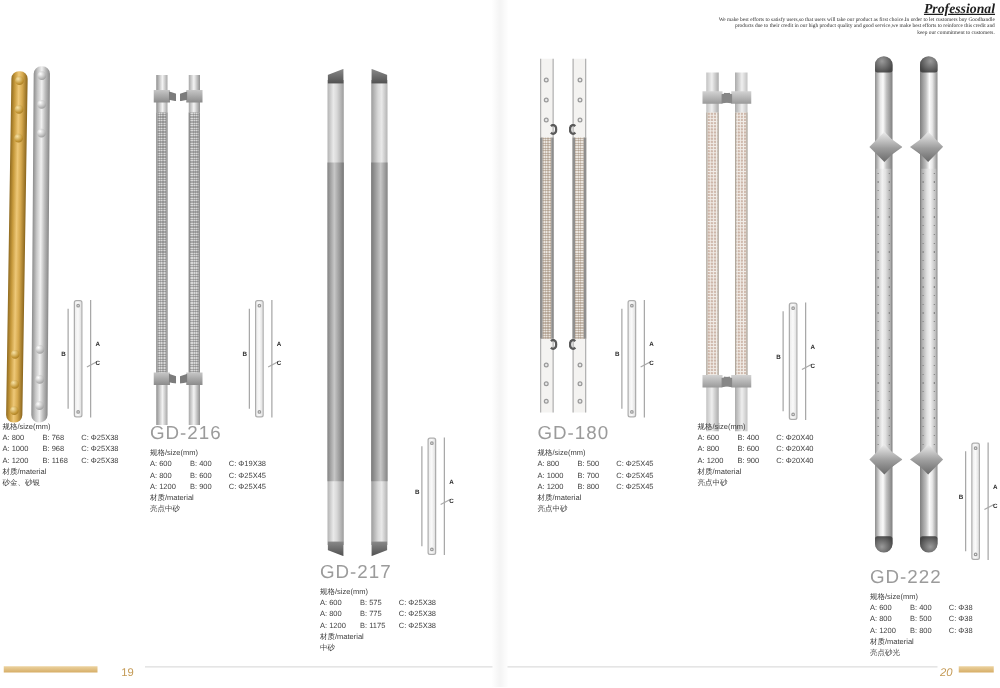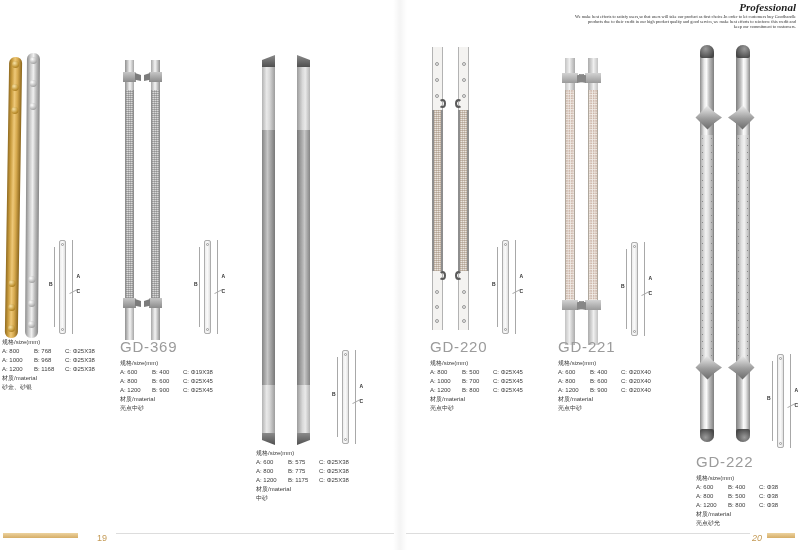--- a/index.html
+++ b/index.html
@@ -5,21 +5,21 @@
   html,body { margin:0; padding:0; background:#fff; }
   .page { position:relative; width:800px; height:550px; background:#ffffff; overflow:hidden;
           font-family:"Liberation Sans", sans-serif; }
 
   
   .crease { position:absolute; left:393px; top:0; width:14px; height:100%;
             background:linear-gradient(90deg, rgba(0,0,0,0) 0%, rgba(0,0,0,0.045) 50%, rgba(0,0,0,0) 100%); }
 
   
   .brand { position:absolute; top:1px; right:4px; font-family:"Liberation Serif", serif;
-           font-style:italic; font-weight:bold; font-size:11px; color:#1d1d1d; }
+           font-style:italic; font-weight:bold; font-size:11px; color:#1d1d1d;text-decoration:underline; }
   .tagline { position:absolute; top:14px; right:4px; text-align:right; color:#2e2e2e;
              font-size:6px; line-height:7px; transform:scale(0.72); transform-origin:top right;
              font-family:"Liberation Serif", serif; }
 
   
   .gbar { position:absolute; height:5px; background:linear-gradient(180deg,#ecd3a0,#d6ad66); }
   .gbar.l { left:3px; bottom:12px; width:75px; }
   .gbar.r { left:767px; bottom:12px; width:28px; }
   .pnum { position:absolute; bottom:7px; font-size:9px; color:#c49a55; }
   .pnum.l { left:97px; } .pnum.r { left:752px;font-style:italic; }
@@ -330,21 +330,21 @@
     <div class="srow">
       <span>A: 1200</span>
       <span>B: 1168</span>
       <span>C: Φ25X38</span>
     </div>
     <div class="slabel">材质/material</div>
     <div class="material">砂金、砂银</div>
   </div>
 
   <div class="info" style="left:120px;top:338px">
-    <h2>GD-369</h2>
+    <h2>GD-216</h2>
     <div class="slabel">规格/size(mm)</div>
     <div class="srow">
       <span>A: 600</span>
       <span>B: 400</span>
       <span>C: Φ19X38</span>
     </div>
     <div class="srow">
       <span>A: 800</span>
       <span>B: 600</span>
       <span>C: Φ25X45</span>
@@ -352,20 +352,21 @@
     <div class="srow">
       <span>A: 1200</span>
       <span>B: 900</span>
       <span>C: Φ25X45</span>
     </div>
     <div class="slabel">材质/material</div>
     <div class="material">亮点中砂</div>
   </div>
 
   <div class="info" style="left:256px;top:449px">
+    <h2>GD-217</h2>
     <div class="slabel">规格/size(mm)</div>
     <div class="srow">
       <span>A: 600</span>
       <span>B: 575</span>
       <span>C: Φ25X38</span>
     </div>
     <div class="srow">
       <span>A: 800</span>
       <span>B: 775</span>
       <span>C: Φ25X38</span>
@@ -373,21 +374,21 @@
     <div class="srow">
       <span>A: 1200</span>
       <span>B: 1175</span>
       <span>C: Φ25X38</span>
     </div>
     <div class="slabel">材质/material</div>
     <div class="material">中砂</div>
   </div>
 
   <div class="info" style="left:430px;top:338px">
-    <h2>GD-220</h2>
+    <h2>GD-180</h2>
     <div class="slabel">规格/size(mm)</div>
     <div class="srow">
       <span>A: 800</span>
       <span>B: 500</span>
       <span>C: Φ25X45</span>
     </div>
     <div class="srow">
       <span>A: 1000</span>
       <span>B: 700</span>
       <span>C: Φ25X45</span>
@@ -395,21 +396,20 @@
     <div class="srow">
       <span>A: 1200</span>
       <span>B: 800</span>
       <span>C: Φ25X45</span>
     </div>
     <div class="slabel">材质/material</div>
     <div class="material">亮点中砂</div>
   </div>
 
   <div class="info" style="left:558px;top:338px">
-    <h2>GD-221</h2>
     <div class="slabel">规格/size(mm)</div>
     <div class="srow">
       <span>A: 600</span>
       <span>B: 400</span>
       <span>C: Φ20X40</span>
     </div>
     <div class="srow">
       <span>A: 800</span>
       <span>B: 600</span>
       <span>C: Φ20X40</span>

